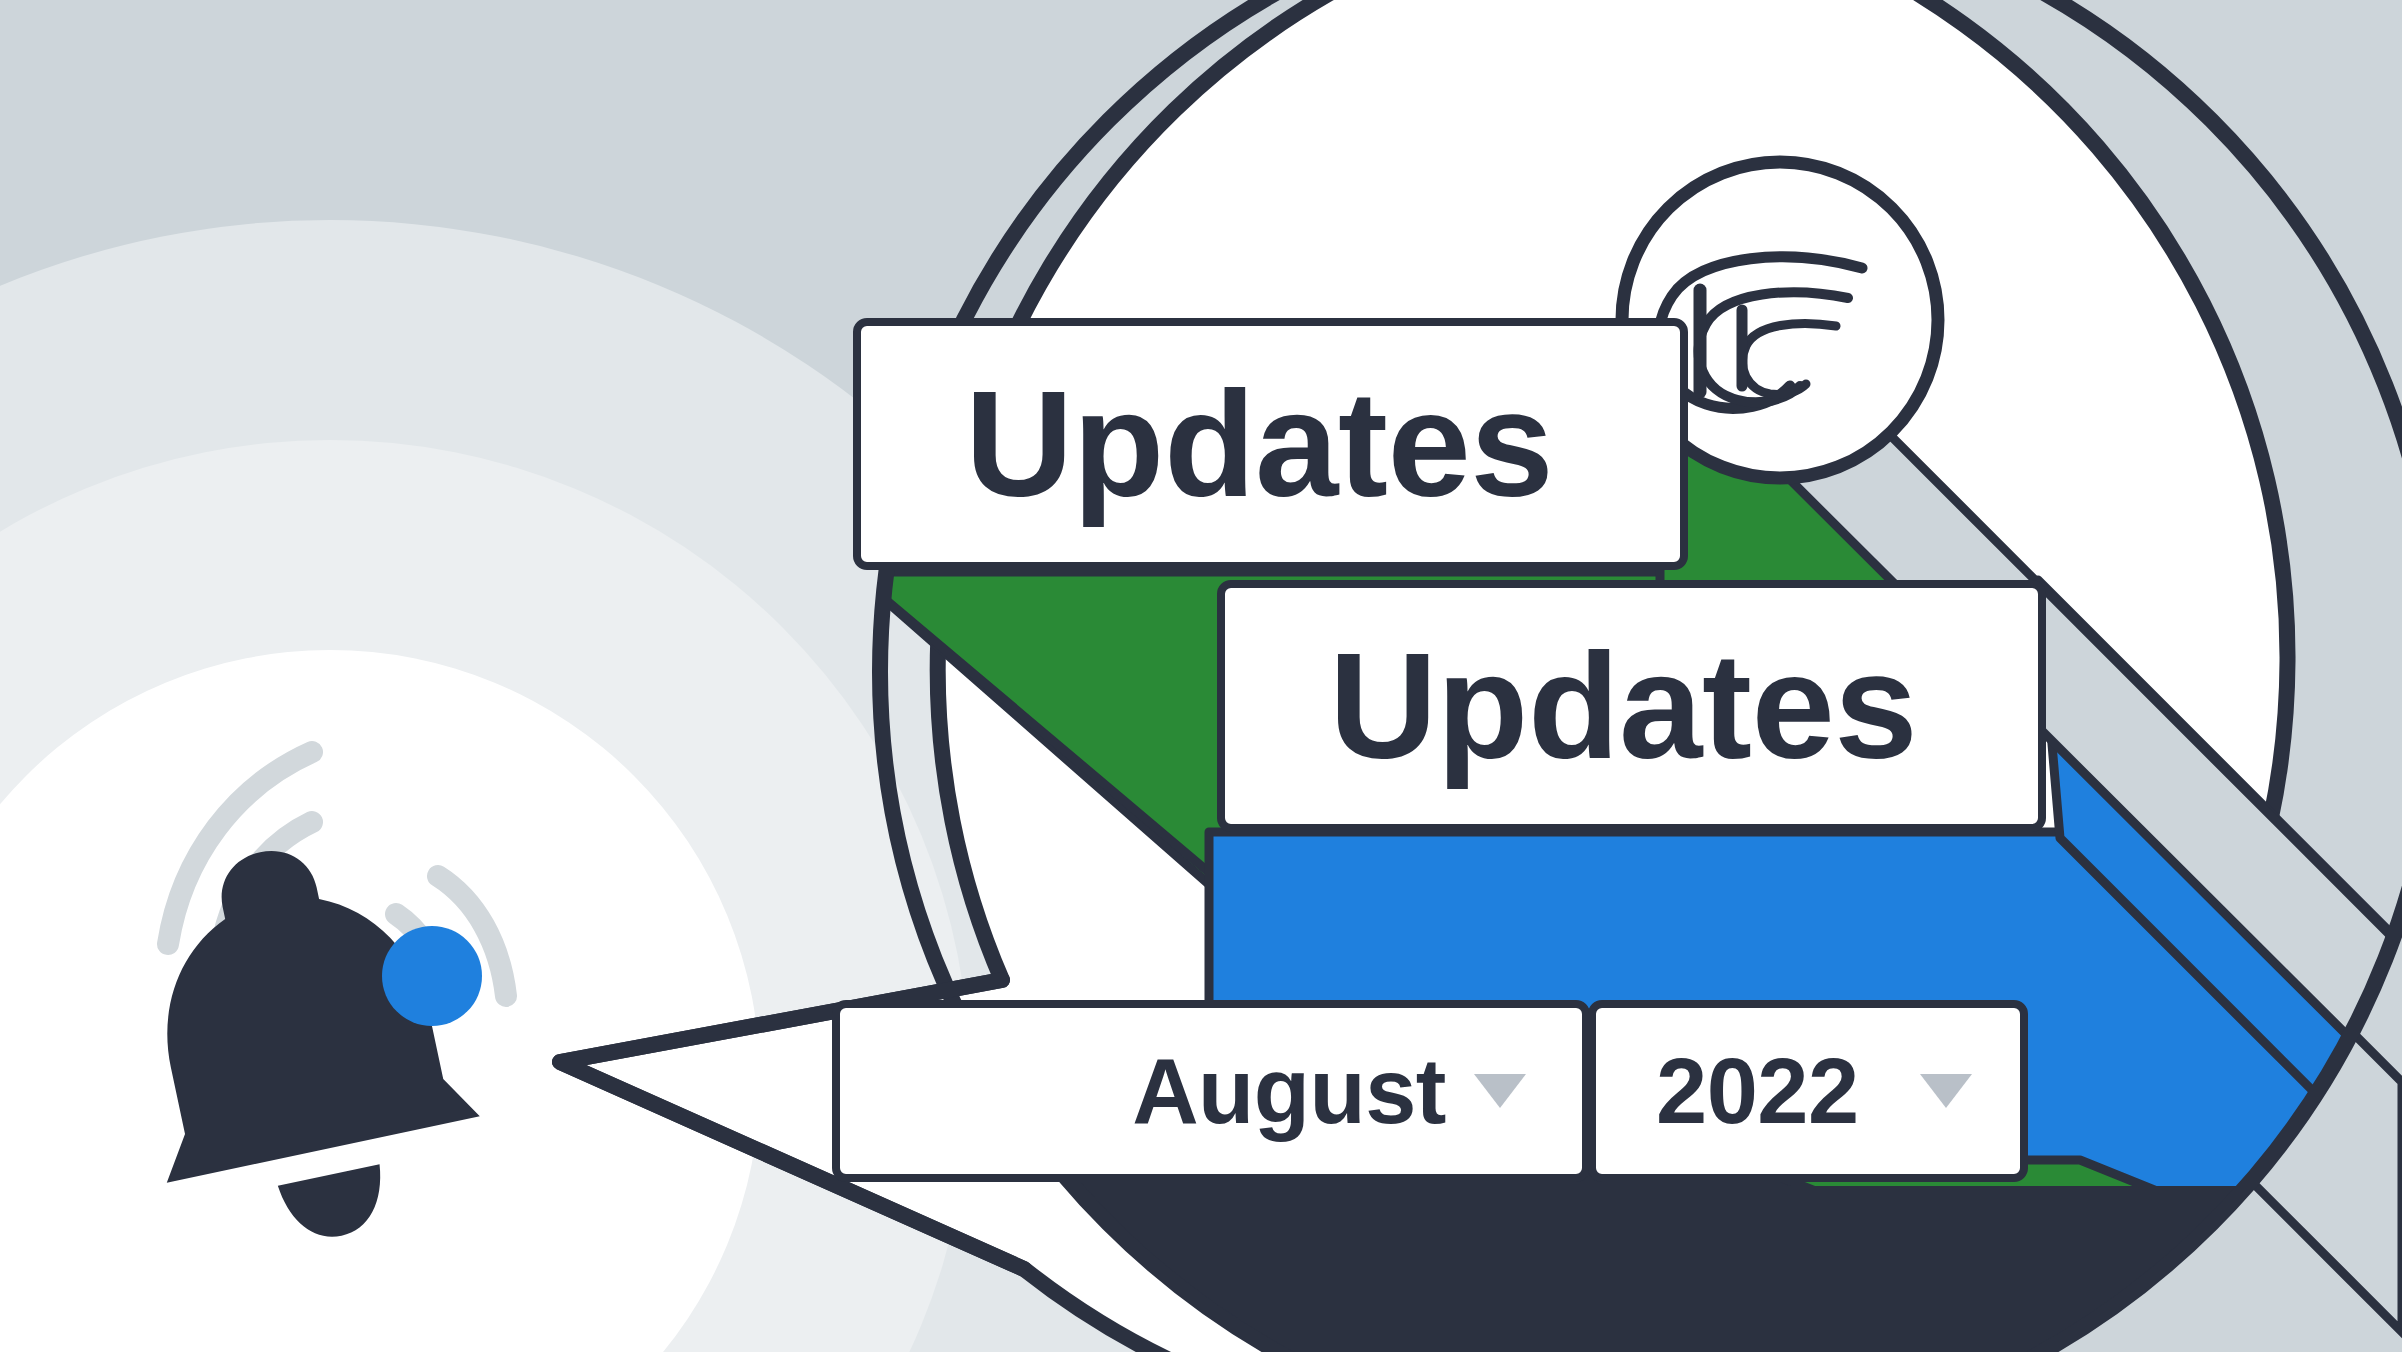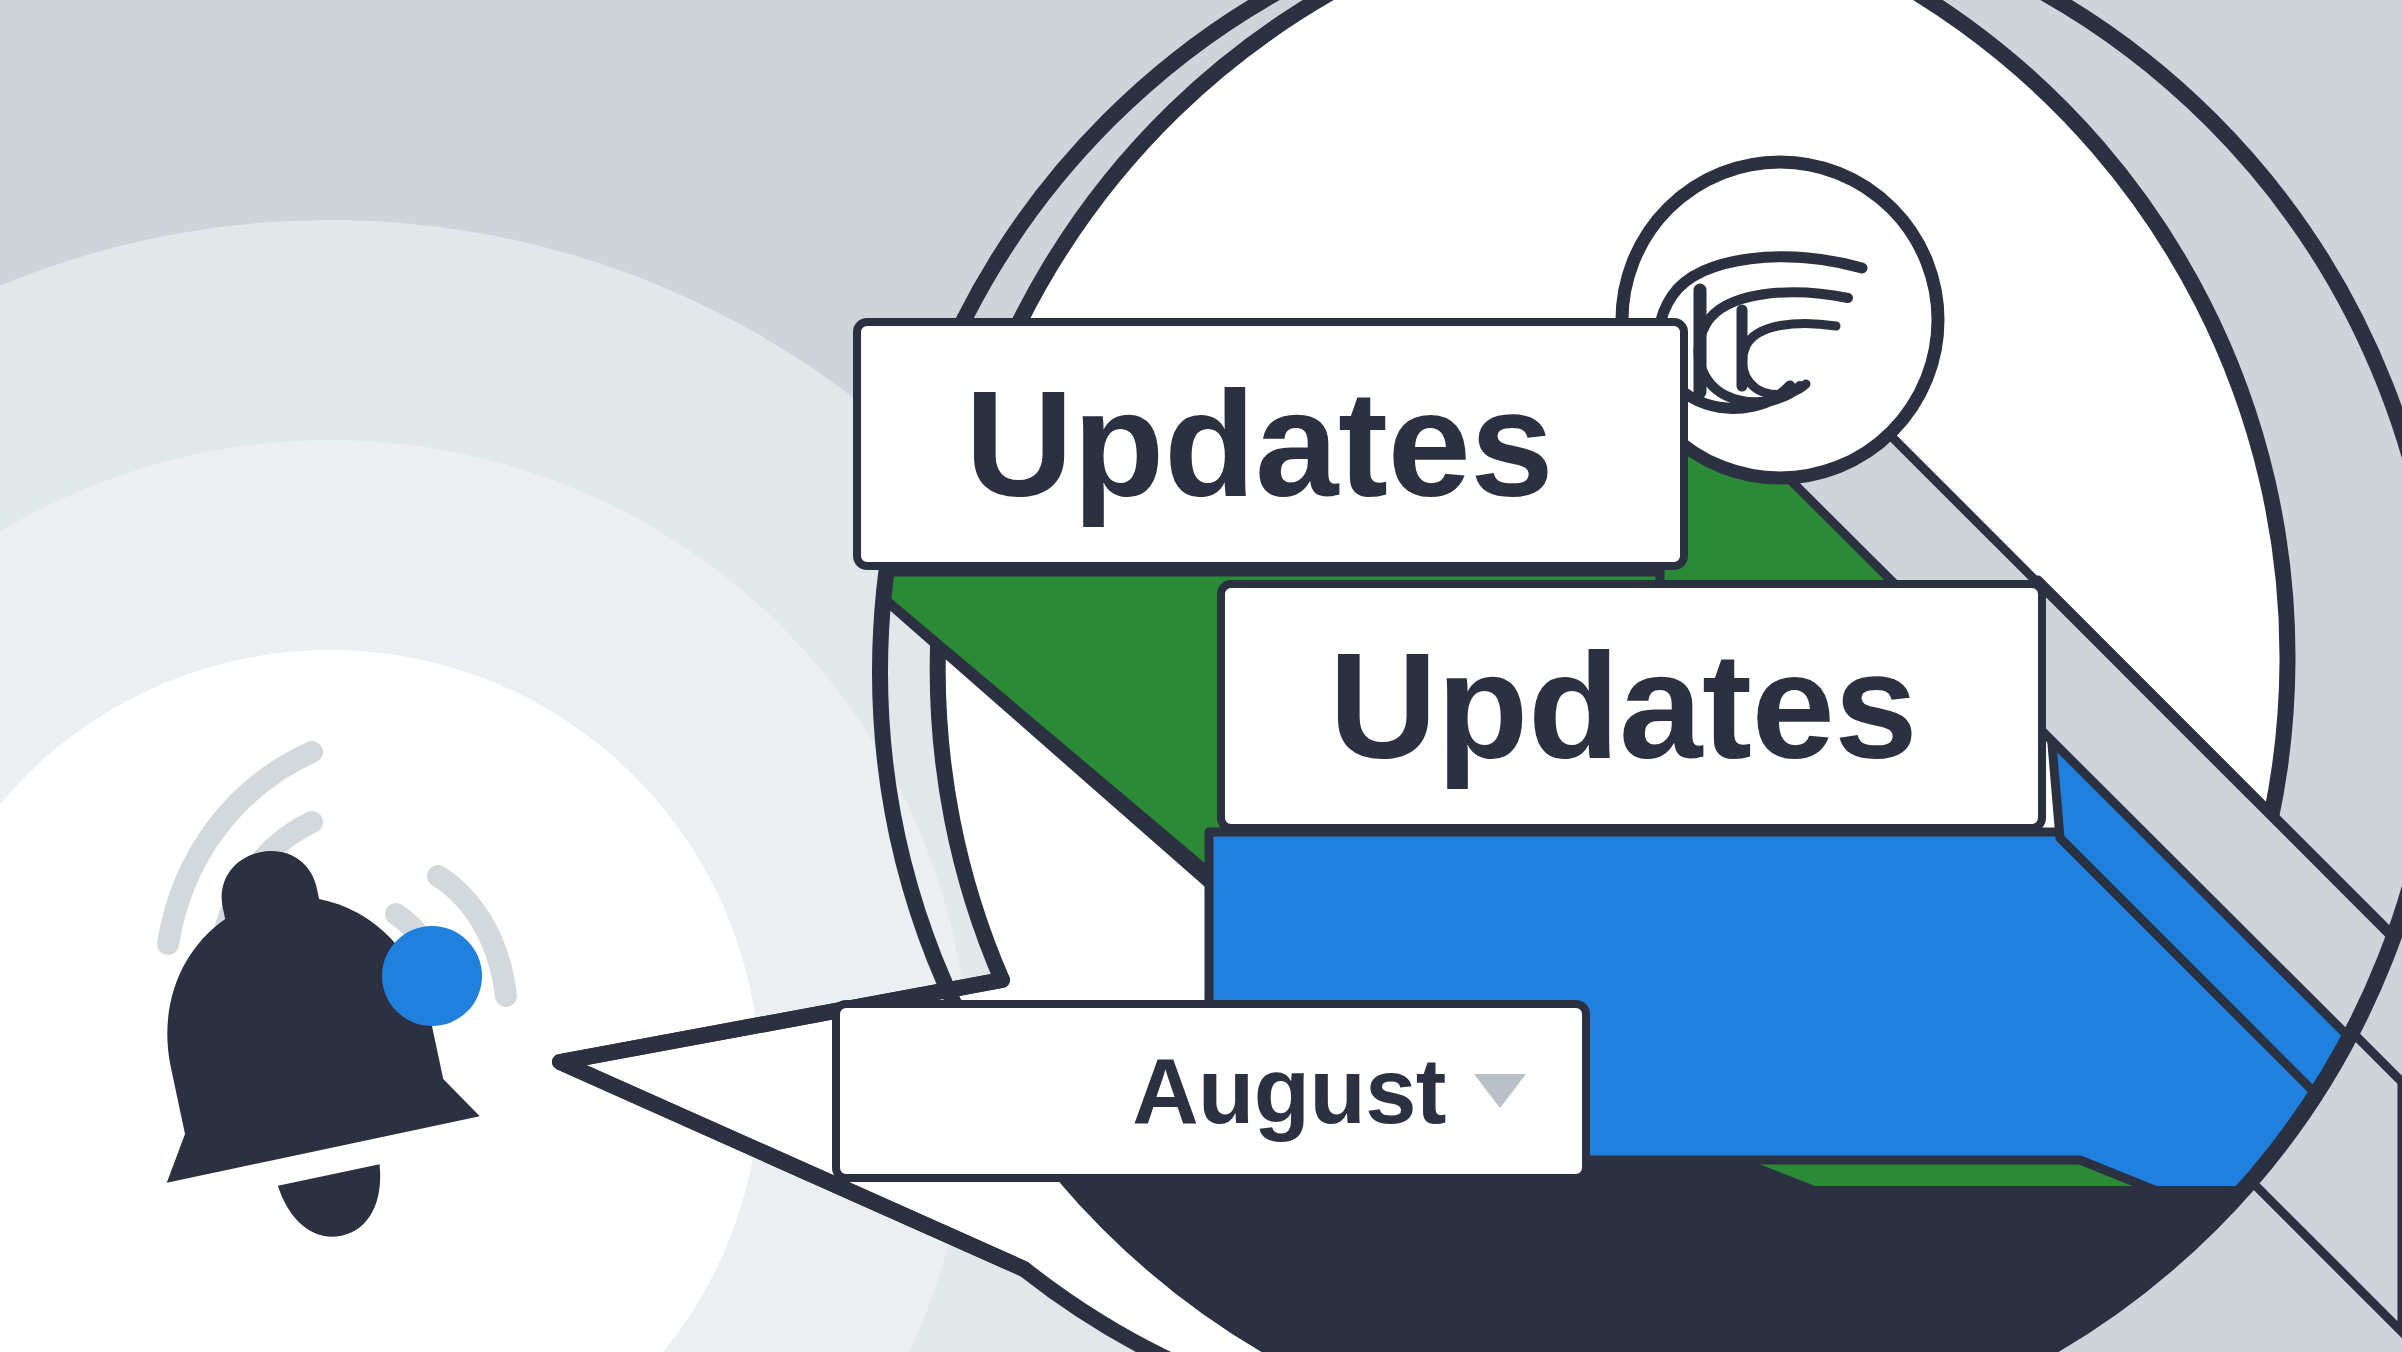--- a/index.html
+++ b/index.html
@@ -203,14 +203,18 @@
 
   <div class="chip" id="chip-updates">
     <span class="label">Updates</span>
   </div>
 
   <div class="chip" id="chip-month">
     <span class="label">August</span>
     <span class="caret"></span>
   </div>
 
+  <div class="chip" id="chip-year">
+    <span class="label">2022</span>
+    <span class="caret"></span>
+  </div>
 
 </div>
 
 </body></html>

